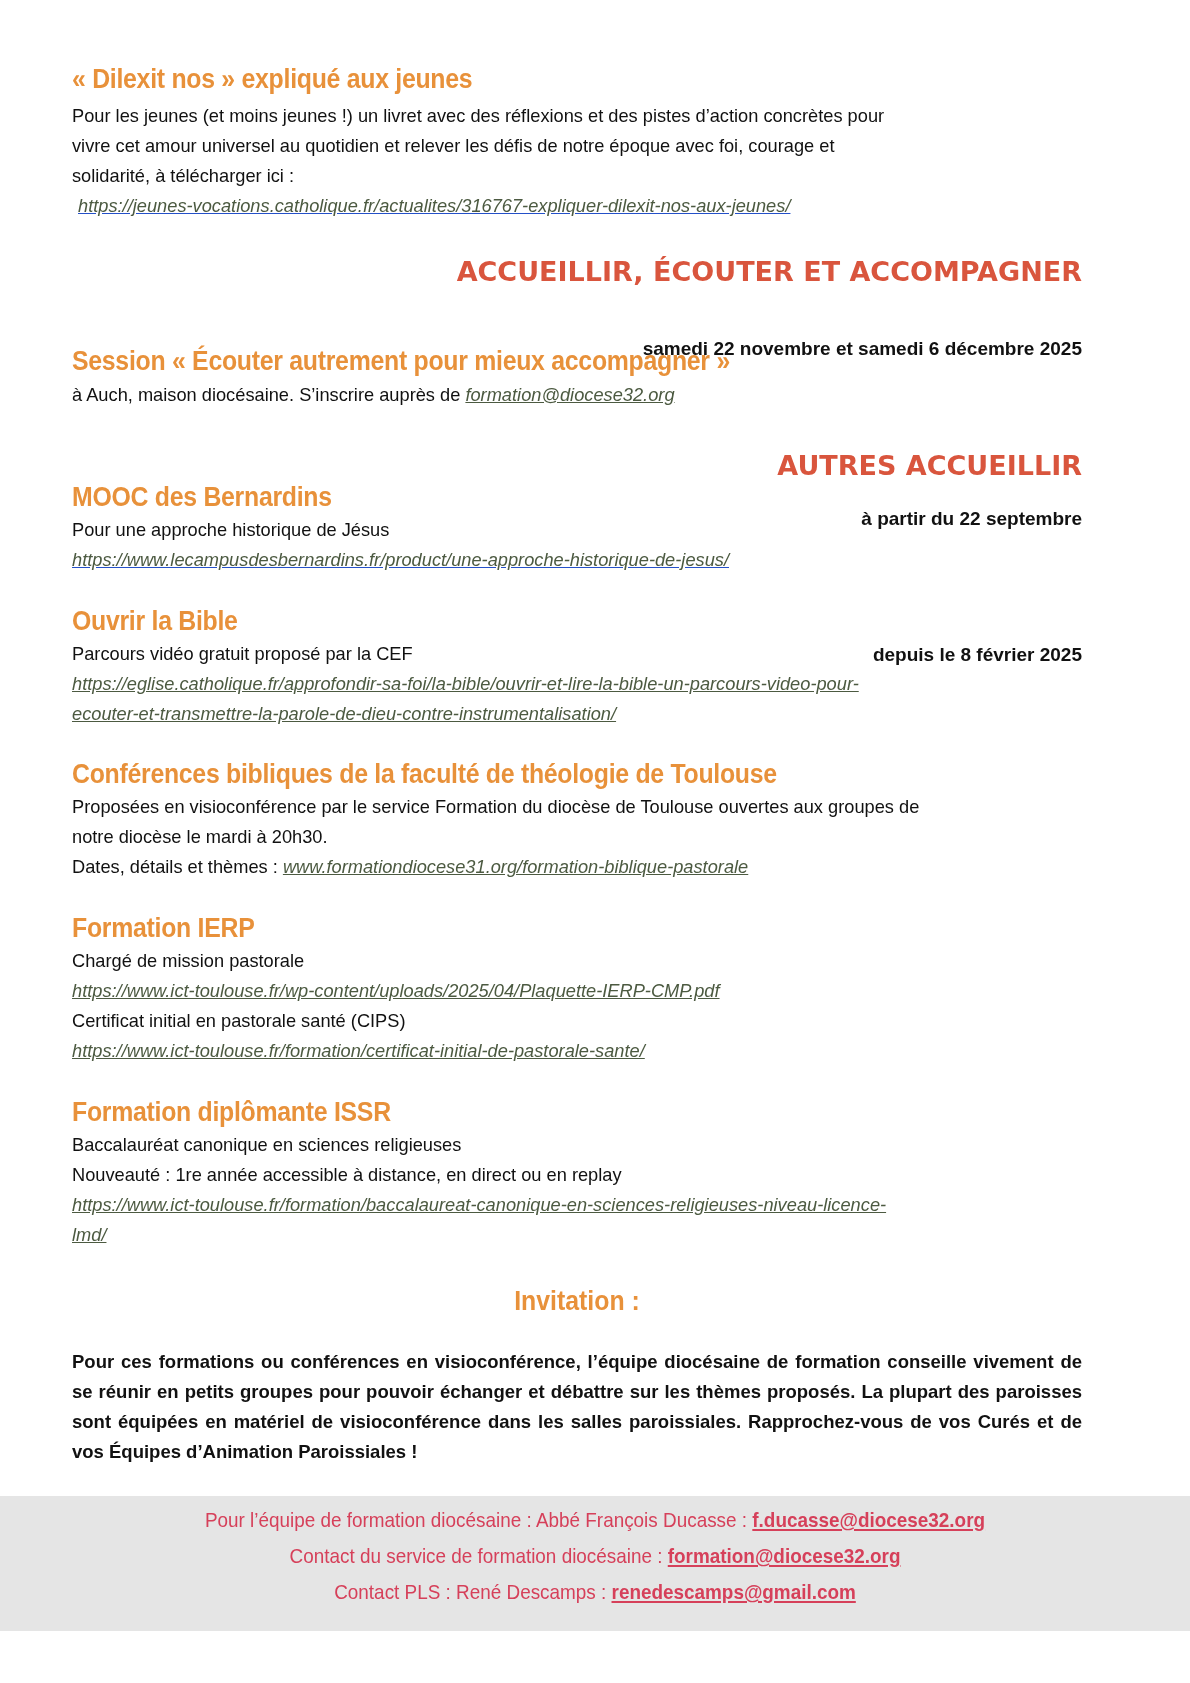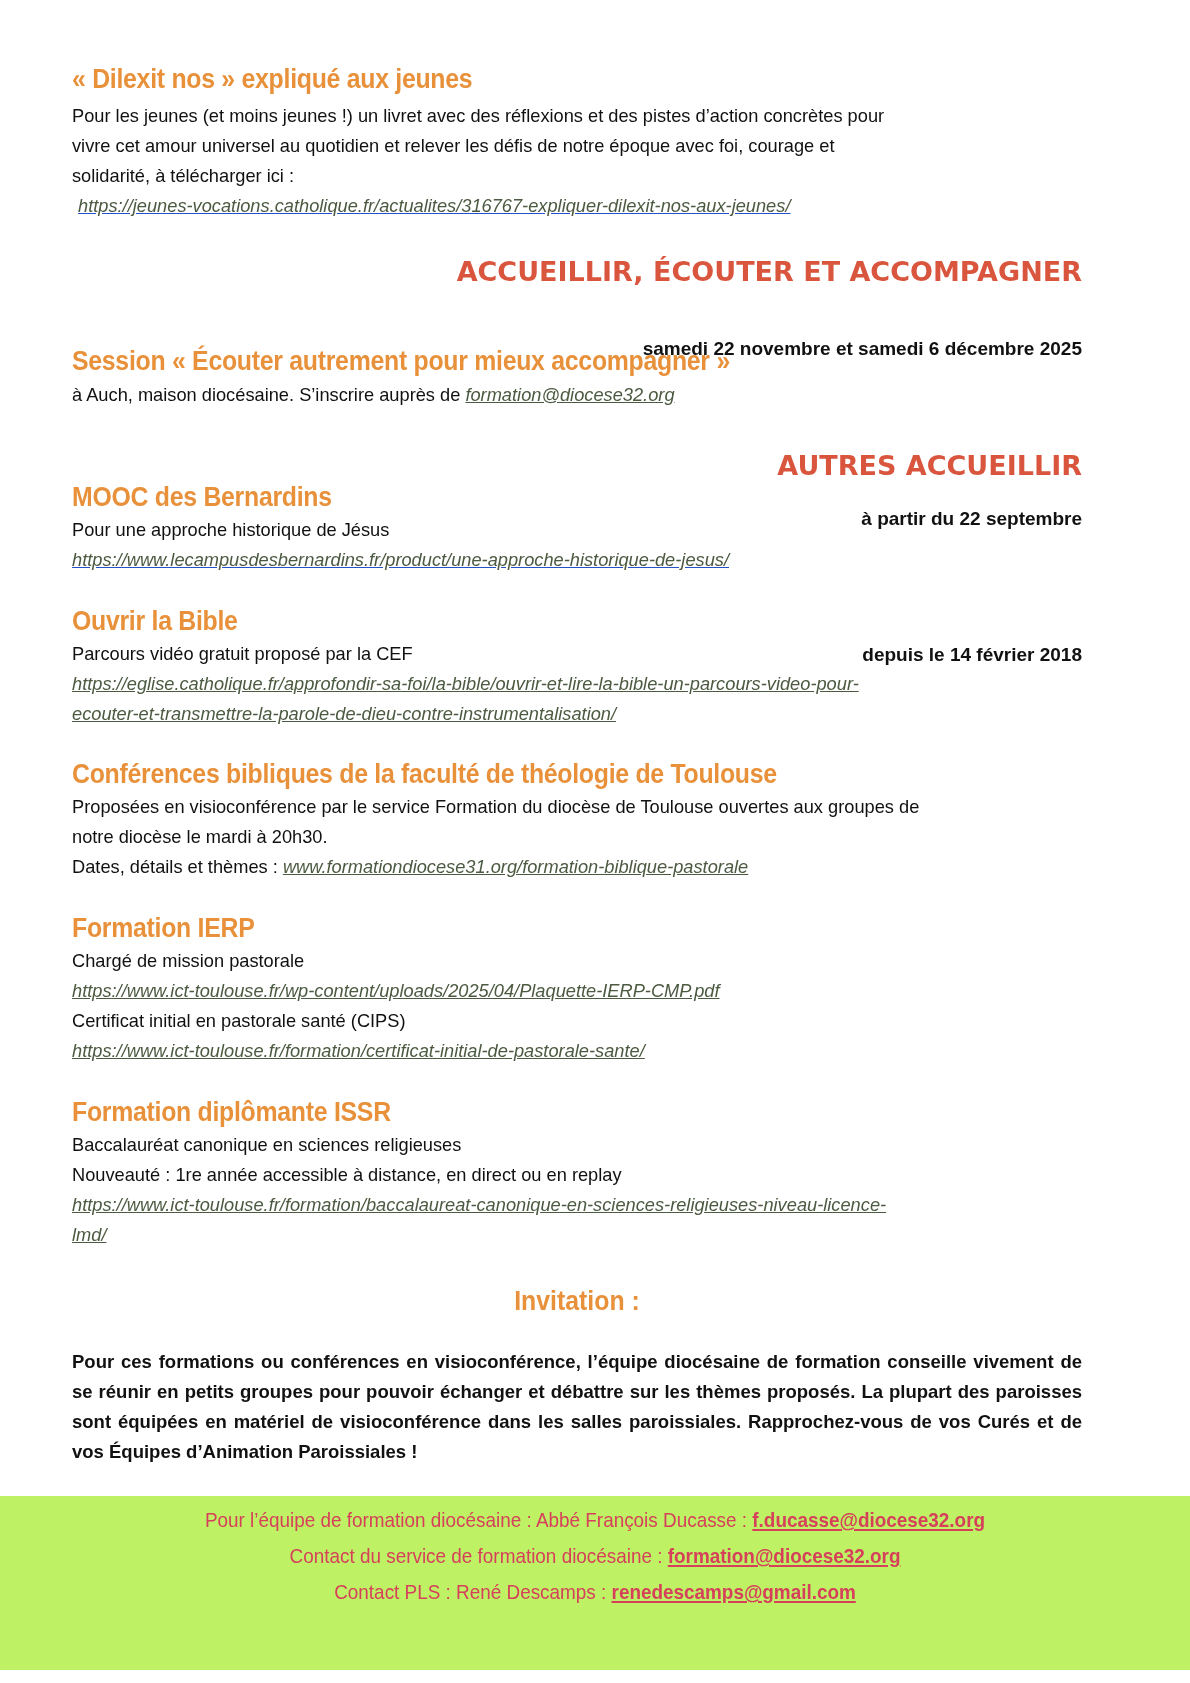--- a/index.html
+++ b/index.html
@@ -92,22 +92,22 @@
       line-height: 30px;
       text-align: justify;
       text-align-last: left;
       color: #111111;
     }
     .footer {
       position: absolute;
       left: 0;
       top: 1496px;
       width: 1190px;
-      height: 174px;
-      background: #bef264;
+      height: 135px;
+      background: #e5e5e5;
     }
     .footer-line {
       position: absolute;
       left: 0;
       width: 1190px;
       text-align: center;
       font-size: 21px;
       color: #d6405a;
       white-space: nowrap;
       transform: scaleX(0.9);
@@ -144,21 +144,21 @@
 
   <div class="abs h-orange" style="top:482px; left:0;">MOOC des Bernardins</div>
   <div class="abs txt" style="top:515px; left:0;">Pour une approche historique de Jésus</div>
   <div class="abs bold-right" style="top:508px;">à partir du 22 septembre</div>
   <div class="abs link-line" style="top:545px; left:0;">
     <a class="link blue-ul">https://www.lecampusdesbernardins.fr/product/une-approche-historique-de-jesus/</a>
   </div>
 
   <div class="abs h-orange" style="top:606px; left:0;">Ouvrir la Bible</div>
   <div class="abs txt" style="top:639px; left:0;">Parcours vidéo gratuit proposé par la CEF</div>
-  <div class="abs bold-right" style="top:644px;">depuis le 14 février 2018</div>
+  <div class="abs bold-right" style="top:644px;">depuis le 8 février 2025</div>
   <div class="abs link-line" style="top:669px; left:0;">
     <a class="link">https://eglise.catholique.fr/approfondir-sa-foi/la-bible/ouvrir-et-lire-la-bible-un-parcours-video-pour-</a>
   </div>
   <div class="abs link-line" style="top:699px; left:0;">
     <a class="link">ecouter-et-transmettre-la-parole-de-dieu-contre-instrumentalisation/</a>
   </div>
 
   <div class="abs h-orange" style="top:759px; left:0;">Conférences bibliques de la faculté de théologie de Toulouse</div>
   <div class="abs txt" style="top:792px; left:0;">Proposées en visioconférence par le service Formation du diocèse de Toulouse ouvertes aux groupes de</div>
   <div class="abs txt" style="top:822px; left:0;">notre diocèse le mardi à 20h30.</div>

